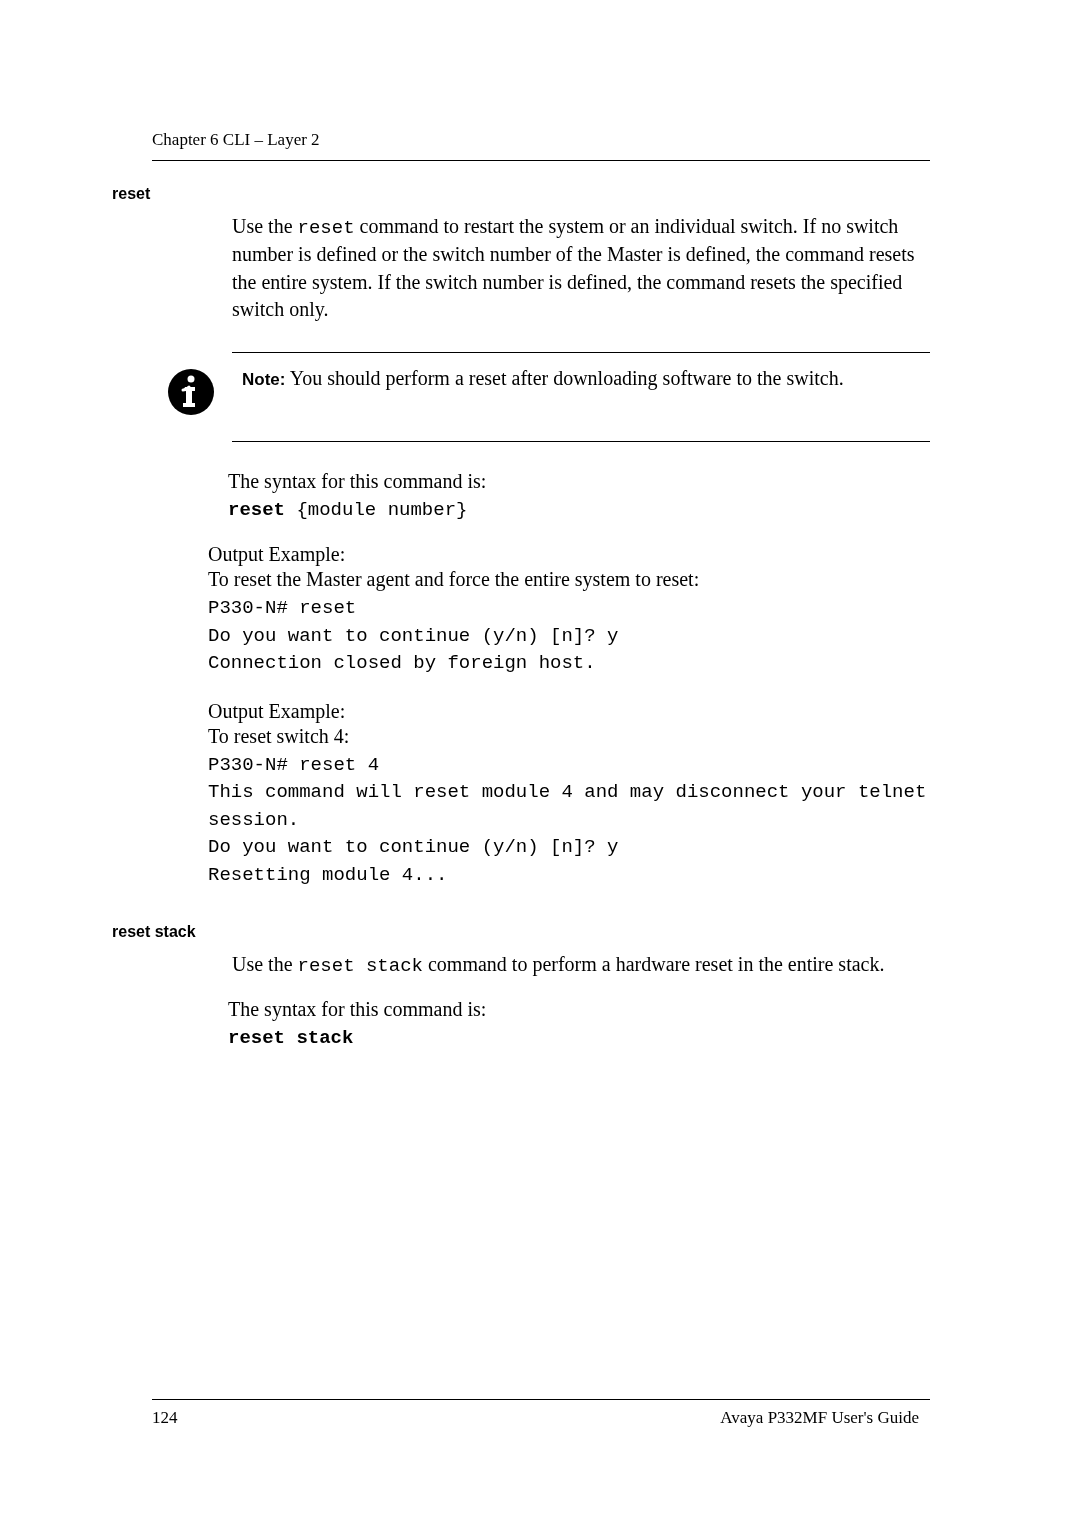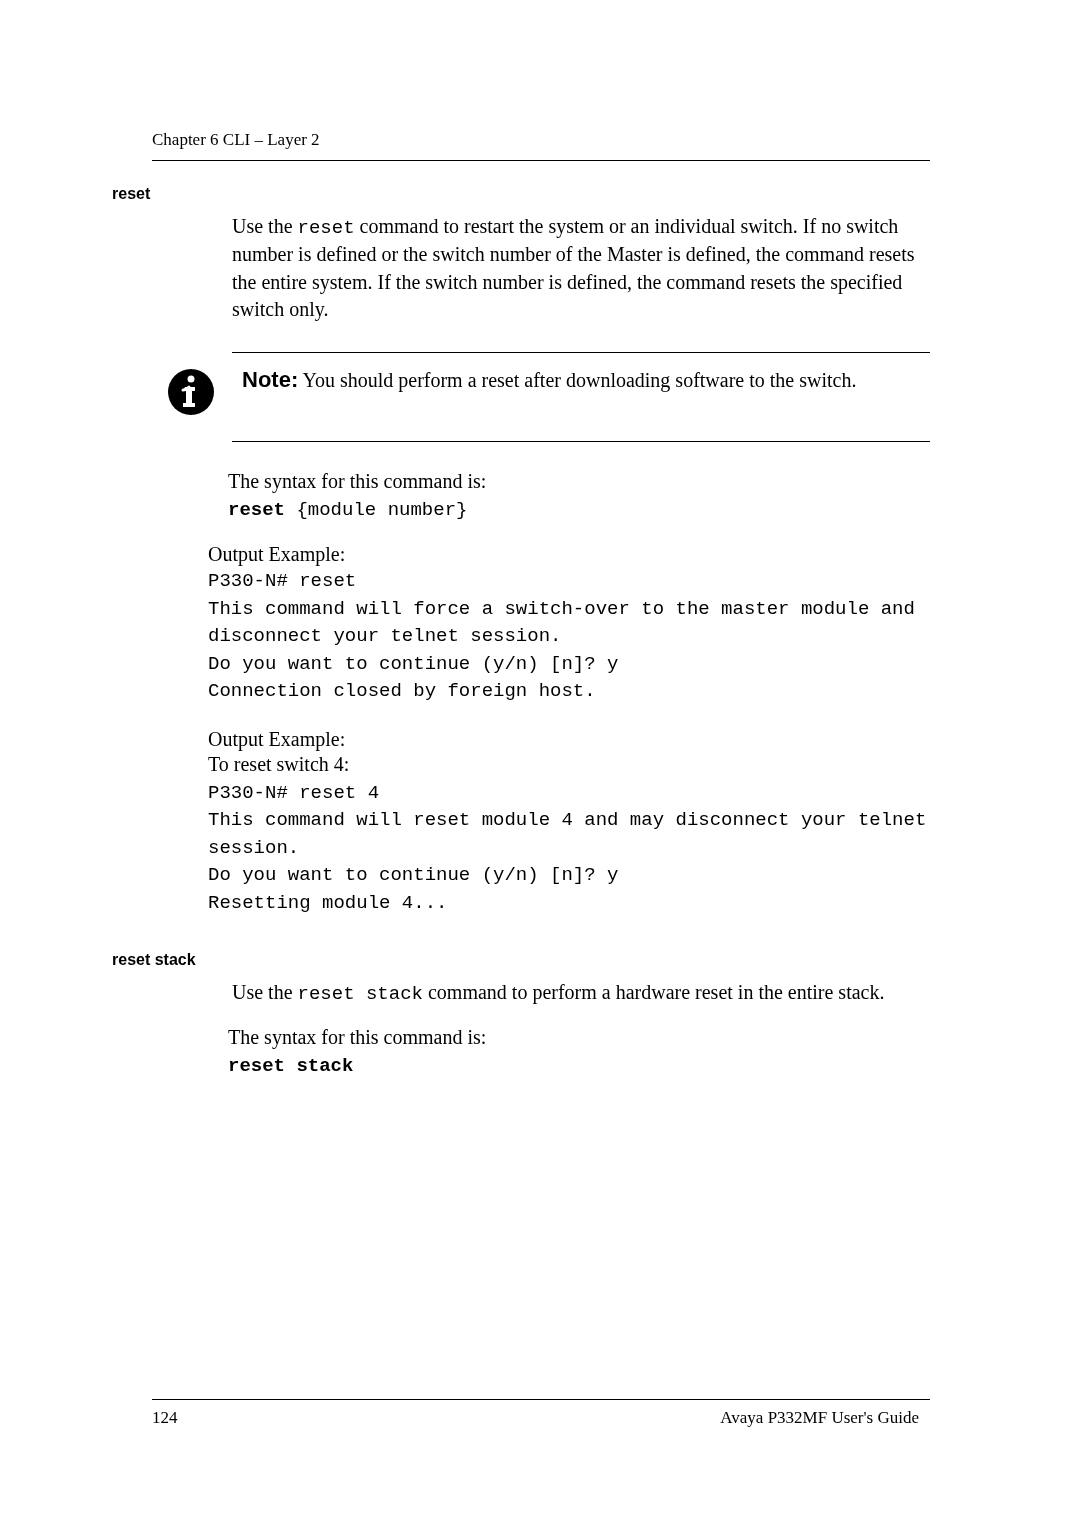--- a/index.html
+++ b/index.html
@@ -43,21 +43,21 @@
     display: flex;
     align-items: flex-start;
     gap: 26px;
   }
   .note-icon {
     flex: 0 0 50px;
     margin-left: -66px;
   }
   .note-icon svg { display:block; }
   .note-text { font-size: 20px; }
-  .note-text .nlabel { font-family: Arial, Helvetica, sans-serif; font-weight: bold; font-size: 22px; }
+  .note-text .nlabel { font-family: Arial, Helvetica, sans-serif; font-weight: bold; font-size: 17px; }
 
   .syntax-block {
     margin-left: 116px;
     margin-top: 28px;
     margin-bottom: 20px;
   }
   .syntax-block .intro { font-size: 20px; margin-bottom: 6px; }
   .syntax-block .cmd { font-family: "Courier New", Courier, monospace; font-size: 19px; }
   .syntax-block .cmd .kw { font-weight: bold; }
 
@@ -123,22 +123,22 @@
 
 <div class="syntax-block">
   <div class="intro">The syntax for this command is:</div>
   <div class="cmd">
     <span class="kw">reset</span><span> {module number}</span>
   </div>
 </div>
 
 <div class="ex-block">
   <div class="ex-head">Output Example:</div>
+  <div class="ex-sub">To reset the Master agent and force the entire system to reset:</div>
   <div class="termline">P330-N# reset</div>
-  <div class="termline">This command will force a switch-over to the master module and disconnect your telnet session.</div>
   <div class="termline">Do you want to continue (y/n) [n]? y</div>
   <div class="termline">Connection closed by foreign host.</div>
 </div>
 
 <div class="ex-block">
   <div class="ex-head">Output Example:</div>
   <div class="ex-sub">To reset switch 4:</div>
   <div class="termline">P330-N# reset 4</div>
   <div class="termline">This command will reset module 4 and may disconnect your telnet session.</div>
   <div class="termline">Do you want to continue (y/n) [n]? y</div>

